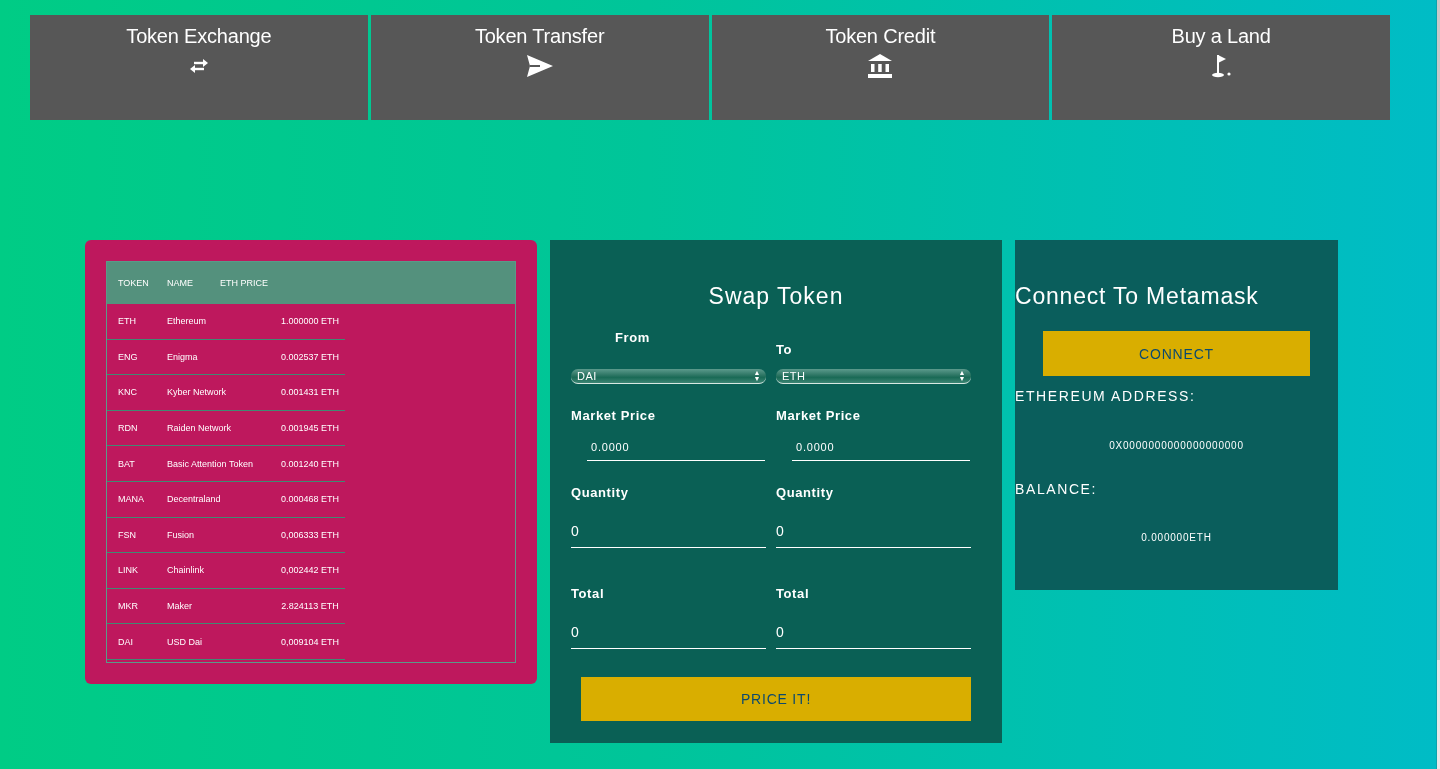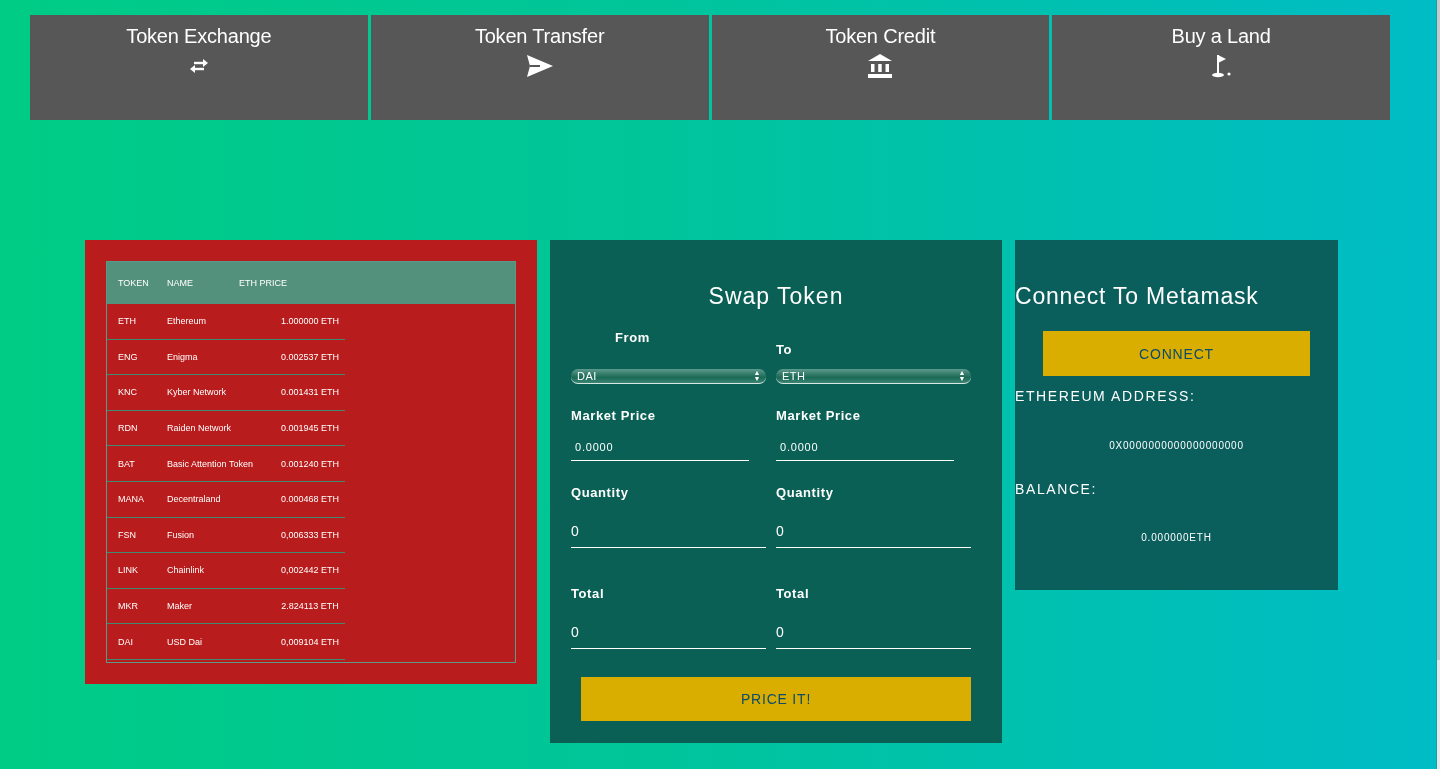--- a/index.html
+++ b/index.html
@@ -15,36 +15,36 @@
     .nav-item {
       flex: 1; background: #575757; display: flex; flex-direction: column; align-items: center;
       padding-top: 10px; cursor: pointer;
     }
     .nav-item .label { font-size: 20px; letter-spacing: -0.2px; line-height: 22px; }
     .nav-item .icon { margin-top: 6px; height: 26px; display: flex; align-items: center; justify-content: center; }
     .nav-item svg { display: block; }
 
     
     .panel { position: absolute; background: #09614a; }
-    .panel-table { left: 85px; top: 240px; width: 452px; height: 444px; background: #b91c1c; }
+    .panel-table { left: 85px; top: 240px; width: 452px; height: 444px; background: #be185d; border-radius: 6px; }
     .panel-swap { left: 550px; top: 240px; width: 452px; height: 503px; background: #0a6055; }
     .panel-meta { left: 1015px; top: 240px; width: 323px; height: 350px; background: #0a5e5c; }
 
     
     .tbl-wrap {
       position: absolute; left: 21px; top: 21px; width: 410px; height: 402px;
       border: 1px solid #5a9a88;
     }
     .tbl-head {
       height: 42px; background: #54917d; display: flex; align-items: center;
       font-size: 9px; font-weight: normal; padding-left: 11px;
     }
     .tbl-head span { display: inline-block; }
     .th-token { width: 49px; }
-    .th-name { width: 72px; }
+    .th-name { width: 53px; }
     .th-price { width: 80px; }
     .tbl-row {
       width: 238px; height: 35.6px; display: flex; align-items: center;
       border-bottom: 1px solid #3f8a73; font-size: 9px; padding-left: 11px;
     }
     .td-token { width: 49px; }
     .td-name { width: 108px; white-space: nowrap; }
     .td-price { width: 70px; text-align: center; white-space: nowrap; }
 
     
@@ -57,21 +57,21 @@
       position: absolute; width: 195px; height: 15px; border-radius: 7px;
       background: linear-gradient(180deg, #5c9a8c 0%, #2c7563 45%, #1a6a56 60%, #3c8574 100%);
       border-bottom: 1.5px solid #d8e8e2; font-size: 11px; padding-left: 6px; line-height: 14px;
       letter-spacing: 0.5px; cursor: pointer;
     }
     .select .arrows { position: absolute; right: 5px; top: 1px; font-size: 7px; line-height: 6px; text-align: center; }
     .input {
       position: absolute; border-bottom: 1.5px solid #ffffff; background: transparent;
       color: #fff; font-family: "Liberation Sans", sans-serif; outline: none; border-top: 0; border-left: 0; border-right: 0;
     }
-    .input-price { width: 178px; height: 28px; font-size: 11px; padding-left: 4px; letter-spacing: 0.8px; }
+    .input-price { width: 178px; height: 28px; font-size: 11px; padding-left: 4px; letter-spacing: 0.8px; margin-left: 16px; }
     .input-big { width: 195px; height: 34px; font-size: 14px; padding-left: 0; }
     .btn-gold {
       position: absolute; background: #d9ae00; color: #0c4a6e; border: none;
       font-family: "Liberation Sans", sans-serif; font-size: 14px; letter-spacing: 0.8px;
       cursor: pointer; text-align: center;
     }
     .btn-swap { left: 31px; top: 437px; width: 390px; height: 44px; }
 
     
     .meta-title { position: absolute; left: 0; width: 100%; top: 43px; text-align: left; font-size: 23px; letter-spacing: 0.8px; }

